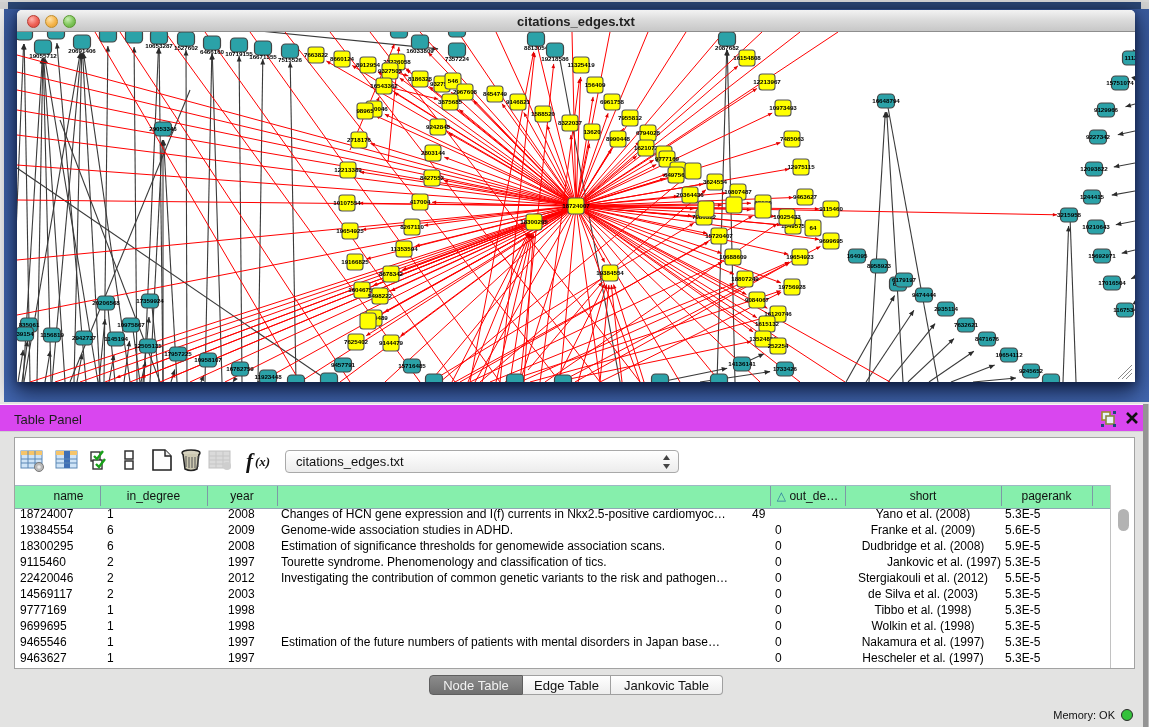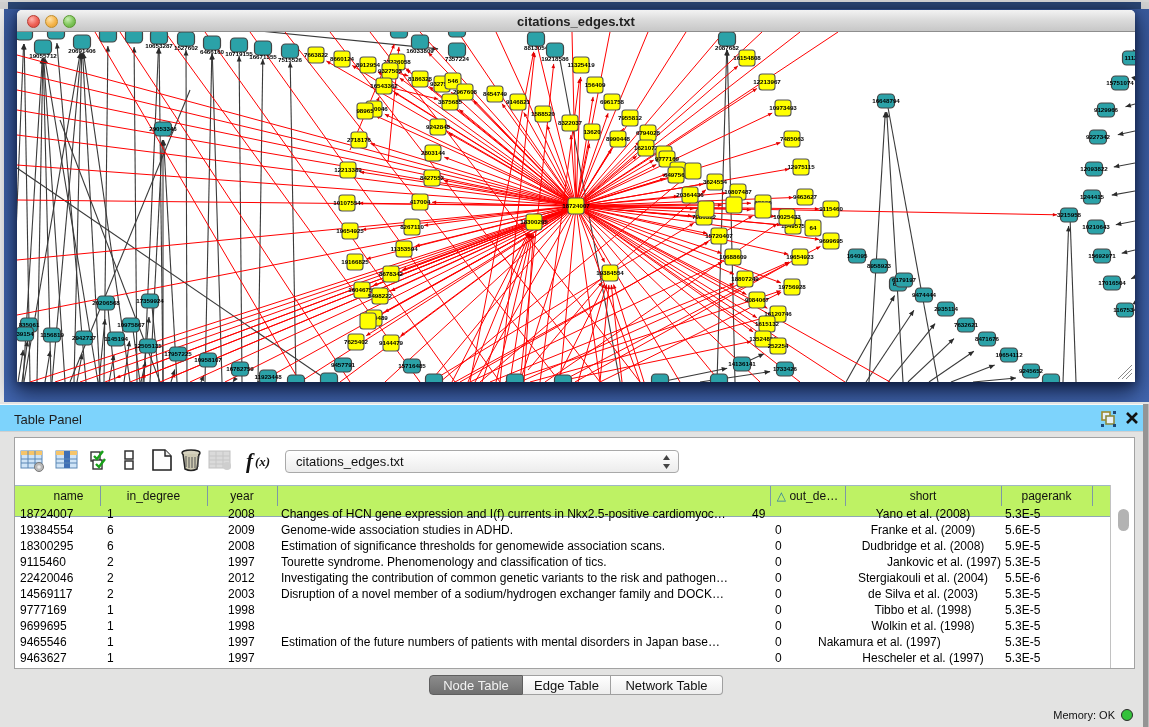--- a/index.html
+++ b/index.html
@@ -5,24 +5,24 @@
 .desk{position:absolute;left:0;top:0;width:1149px;height:402px;background:linear-gradient(#395a9c,#4267b0)}
 .topgray{position:absolute;left:0;top:0;width:1149px;height:2px;background:#d6d6d6}
 .navy{position:absolute;left:8px;top:2px;width:1133px;height:7px;background:#2a4572}
 .leftgray{position:absolute;left:0;top:2px;width:4px;height:400px;background:#ececec}
 .win{position:absolute;left:17px;top:10px;width:1118px;height:372px;border-radius:5px 5px 0 0;box-shadow:0 10px 22px 2px rgba(2,8,30,.65), 0 2px 8px rgba(2,8,30,.5);background:#fff}
 .tbar{position:absolute;left:0;top:0;width:100%;height:22px;border-radius:5px 5px 0 0;background:linear-gradient(#f3f3f3,#dadada 50%,#c7c7c7);border-bottom:1px solid #8e8e8e}
 .tl{position:absolute;top:4.5px;width:13px;height:13px;border-radius:50%}
 .ttl{position:absolute;top:4px;width:100%;text-align:center;font-size:13px;color:#222;font-weight:bold}
 .canvas{position:absolute;left:0;top:22px;width:1118px;height:350px;background:#fff;overflow:hidden}
 .tpanel{position:absolute;left:0;top:402px;width:1149px;height:727px;background:#e3e3e2}
-.tphead{position:absolute;left:0;top:2px;width:100%;height:28px;background:#7dd3fc;border-top:1px solid #f8f8f6;border-bottom:1px solid #d0d0d0}
+.tphead{position:absolute;left:0;top:2px;width:100%;height:28px;background:#d946ef;border-top:1px solid #f8f8f6;border-bottom:1px solid #d0d0d0}
 .tphead .t{position:absolute;left:14px;top:7px;font-size:13px;color:#1e1e1e}
 .inner{position:absolute;left:14px;top:437px;width:1121px;height:232px;background:#fff;border:1px solid #a2a2a2}
-.thdr{position:absolute;left:15px;top:485px;width:1095px;height:32px;background:#bef264;border-top:1px solid #9fb8c4;border-bottom:1px solid #8fa8b4}
+.thdr{position:absolute;left:15px;top:485px;width:1095px;height:24px;background:#86efac;border-top:1px solid #9fb8c4;border-bottom:1px solid #8fa8b4}
 .thdr span{position:absolute;top:3px;font-size:12px;color:#111;text-align:center;white-space:nowrap}
 .vsep{position:absolute;top:0;width:1px;height:20px;background:#7d98a6}
 .trow{position:absolute;left:0;width:1135px;height:16px;font-size:12px;color:#000}
 .trow span{position:absolute;top:1px;white-space:nowrap}
 .combo{position:absolute;left:285px;top:450px;width:394px;height:23px;background:linear-gradient(#fff,#ececec);border:1px solid #a9a9a9;border-radius:4px;font-size:13px;color:#111;line-height:21px;padding-left:10px}
 .seg{position:absolute;top:675px;height:20px;font-size:13px;line-height:19px;text-align:center}
 .memo{position:absolute;right:34px;top:709px;font-size:11px;color:#111}
 .grn{position:absolute;right:16px;top:709px;width:12px;height:12px;border-radius:50%;background:#35c23c;border:1px solid #2a2a2a}
 </style></head><body>
 <div class="desk"></div>
@@ -695,28 +695,27 @@
 <span style="left:775px">0</span>
 <span style="left:845px;width:156px;text-align:right">Jankovic et al. (1997)</span>
 <span style="left:1005px">5.3E-5</span>
   </div>
 <div class="trow" style="top:570px">
 <span style="left:20px">22420046</span>
     <span style="left:107px">2</span>
 <span style="left:228px">2012</span>
     <span style="left:281px">Investigating the contribution of common genetic variants to the risk and pathogen…</span>
 <span style="left:775px">0</span>
-<span style="left:845px;width:156px;text-align:center">Stergiakouli et al. (2004)</span>
-<span style="left:1005px">5.5E-6</span>
+<span style="left:845px;width:156px;text-align:center">Stergiakouli et al. (2012)</span>
+<span style="left:1005px">5.5E-5</span>
   </div>
 <div class="trow" style="top:586px">
 <span style="left:20px">14569117</span>
     <span style="left:107px">2</span>
 <span style="left:228px">2003</span>
-    <span style="left:281px">Disruption of a novel member of a sodium/hydrogen exchanger family and DOCK…</span>
 <span style="left:775px">0</span>
 <span style="left:845px;width:156px;text-align:center">de Silva et al. (2003)</span>
 <span style="left:1005px">5.3E-5</span>
   </div>
 <div class="trow" style="top:602px">
 <span style="left:20px">9777169</span>
     <span style="left:107px">1</span>
 <span style="left:228px">1998</span>
 <span style="left:775px">0</span>
 <span style="left:845px;width:156px;text-align:center">Tibbo et al. (1998)</span>
@@ -729,31 +728,31 @@
 <span style="left:775px">0</span>
 <span style="left:845px;width:156px;text-align:center">Wolkin et al. (1998)</span>
 <span style="left:1005px">5.3E-5</span>
   </div>
 <div class="trow" style="top:634px">
 <span style="left:20px">9465546</span>
     <span style="left:107px">1</span>
 <span style="left:228px">1997</span>
     <span style="left:281px">Estimation of the future numbers of patients with mental disorders in Japan base…</span>
 <span style="left:775px">0</span>
-<span style="left:818px;width:156px;">Nakamura et al. (1997)</span>
+<span style="left:845px;width:156px;text-align:center">Nakamura et al. (1997)</span>
 <span style="left:1005px">5.3E-5</span>
   </div>
 <div class="trow" style="top:650px">
 <span style="left:20px">9463627</span>
     <span style="left:107px">1</span>
 <span style="left:228px">1997</span>
 <span style="left:775px">0</span>
 <span style="left:845px;width:156px;text-align:center">Hescheler et al. (1997)</span>
 <span style="left:1005px">5.3E-5</span>
   </div>
 <div style="position:absolute;left:1110px;top:485px;width:1px;height:183px;background:#c2c2c2"></div>
 <div style="position:absolute;left:1118px;top:509px;width:11px;height:22px;background:#b3b3b3;border-radius:6px"></div>
 <div class="seg" style="left:429px;width:94px;background:linear-gradient(#8c8c8c,#6f6f6f);color:#f2f2f2;border:1px solid #5f5f5f;border-radius:4px 0 0 4px">Node Table</div>
 <div class="seg" style="left:523px;width:88px;background:linear-gradient(#fff,#ededed);color:#111;border:1px solid #a0a0a0;border-left:none">Edge Table</div>
-<div class="seg" style="left:611px;width:112px;background:linear-gradient(#fff,#ededed);color:#111;border:1px solid #a0a0a0;border-left:none;border-radius:0 4px 4px 0">Network Table</div>
+<div class="seg" style="left:611px;width:112px;background:linear-gradient(#fff,#ededed);color:#111;border:1px solid #a0a0a0;border-left:none;border-radius:0 4px 4px 0">Jankovic Table</div>
 <div style="position:absolute;left:1143px;top:404px;width:5px;height:323px;background:#949494"></div>
 <div style="position:absolute;left:1148px;top:404px;width:1px;height:323px;background:#bdbdbd"></div>
 <div class="memo">Memory: OK</div>
 <div class="grn"></div>
 </body></html>

